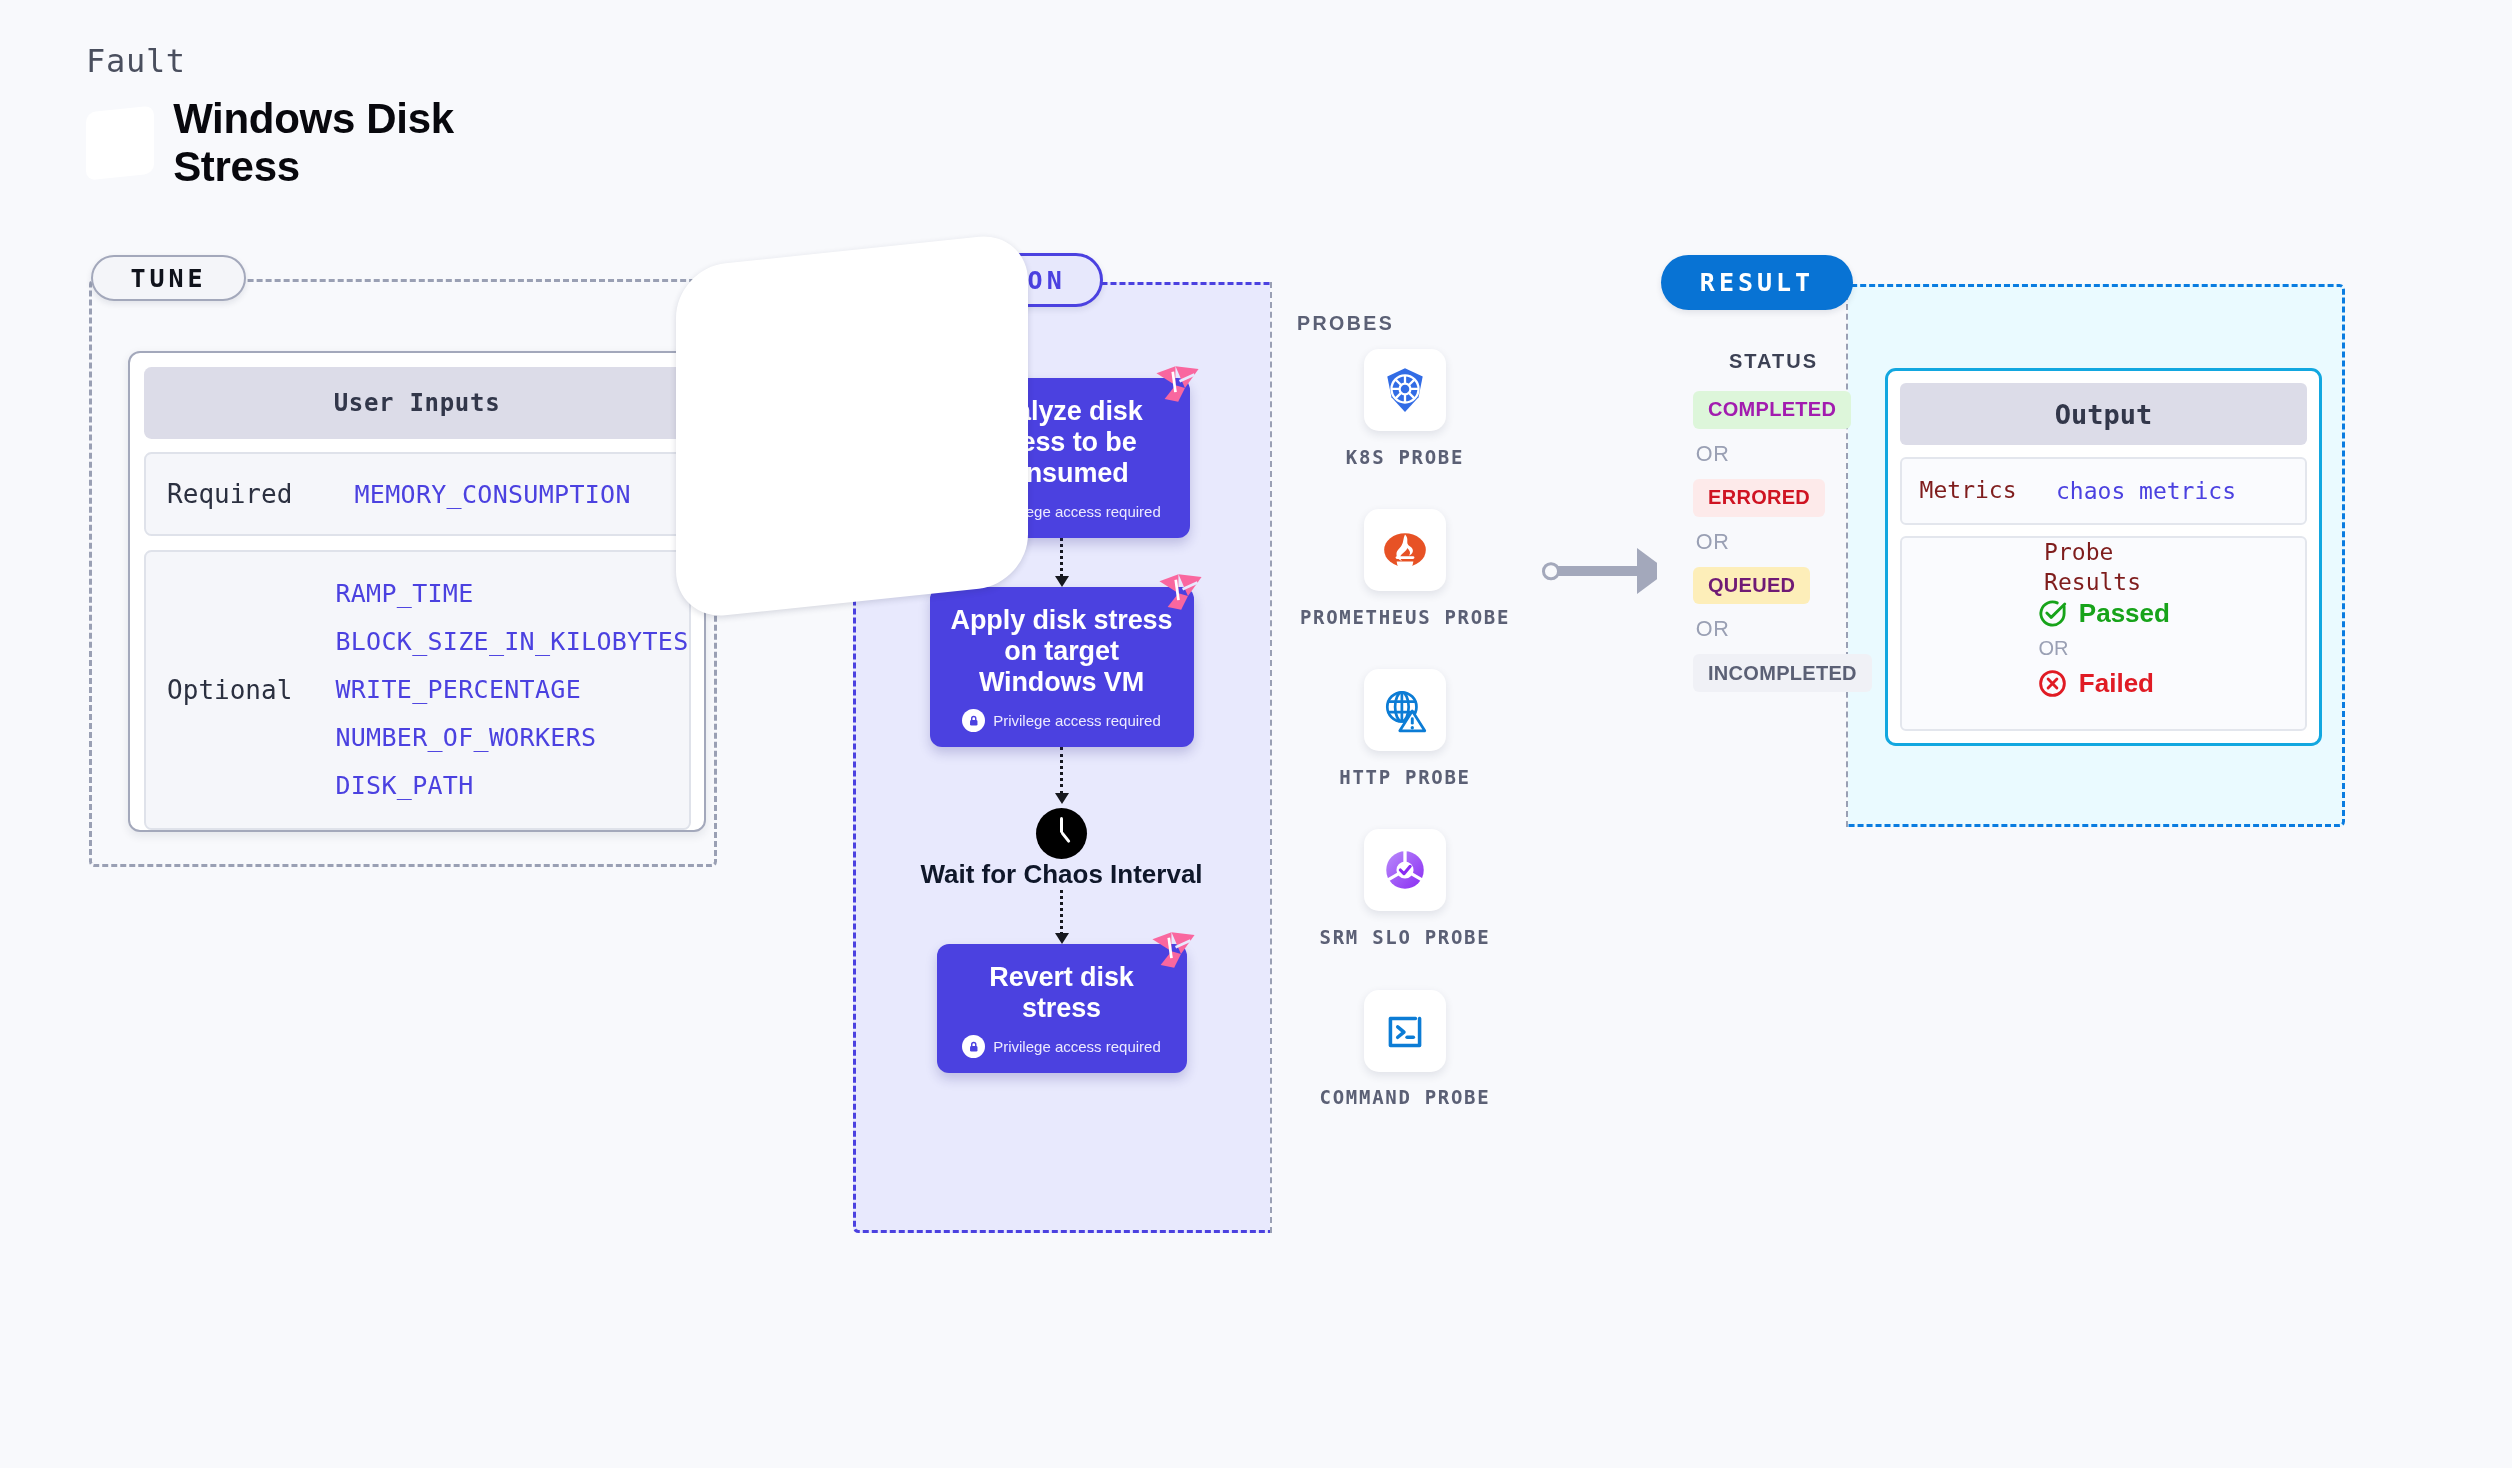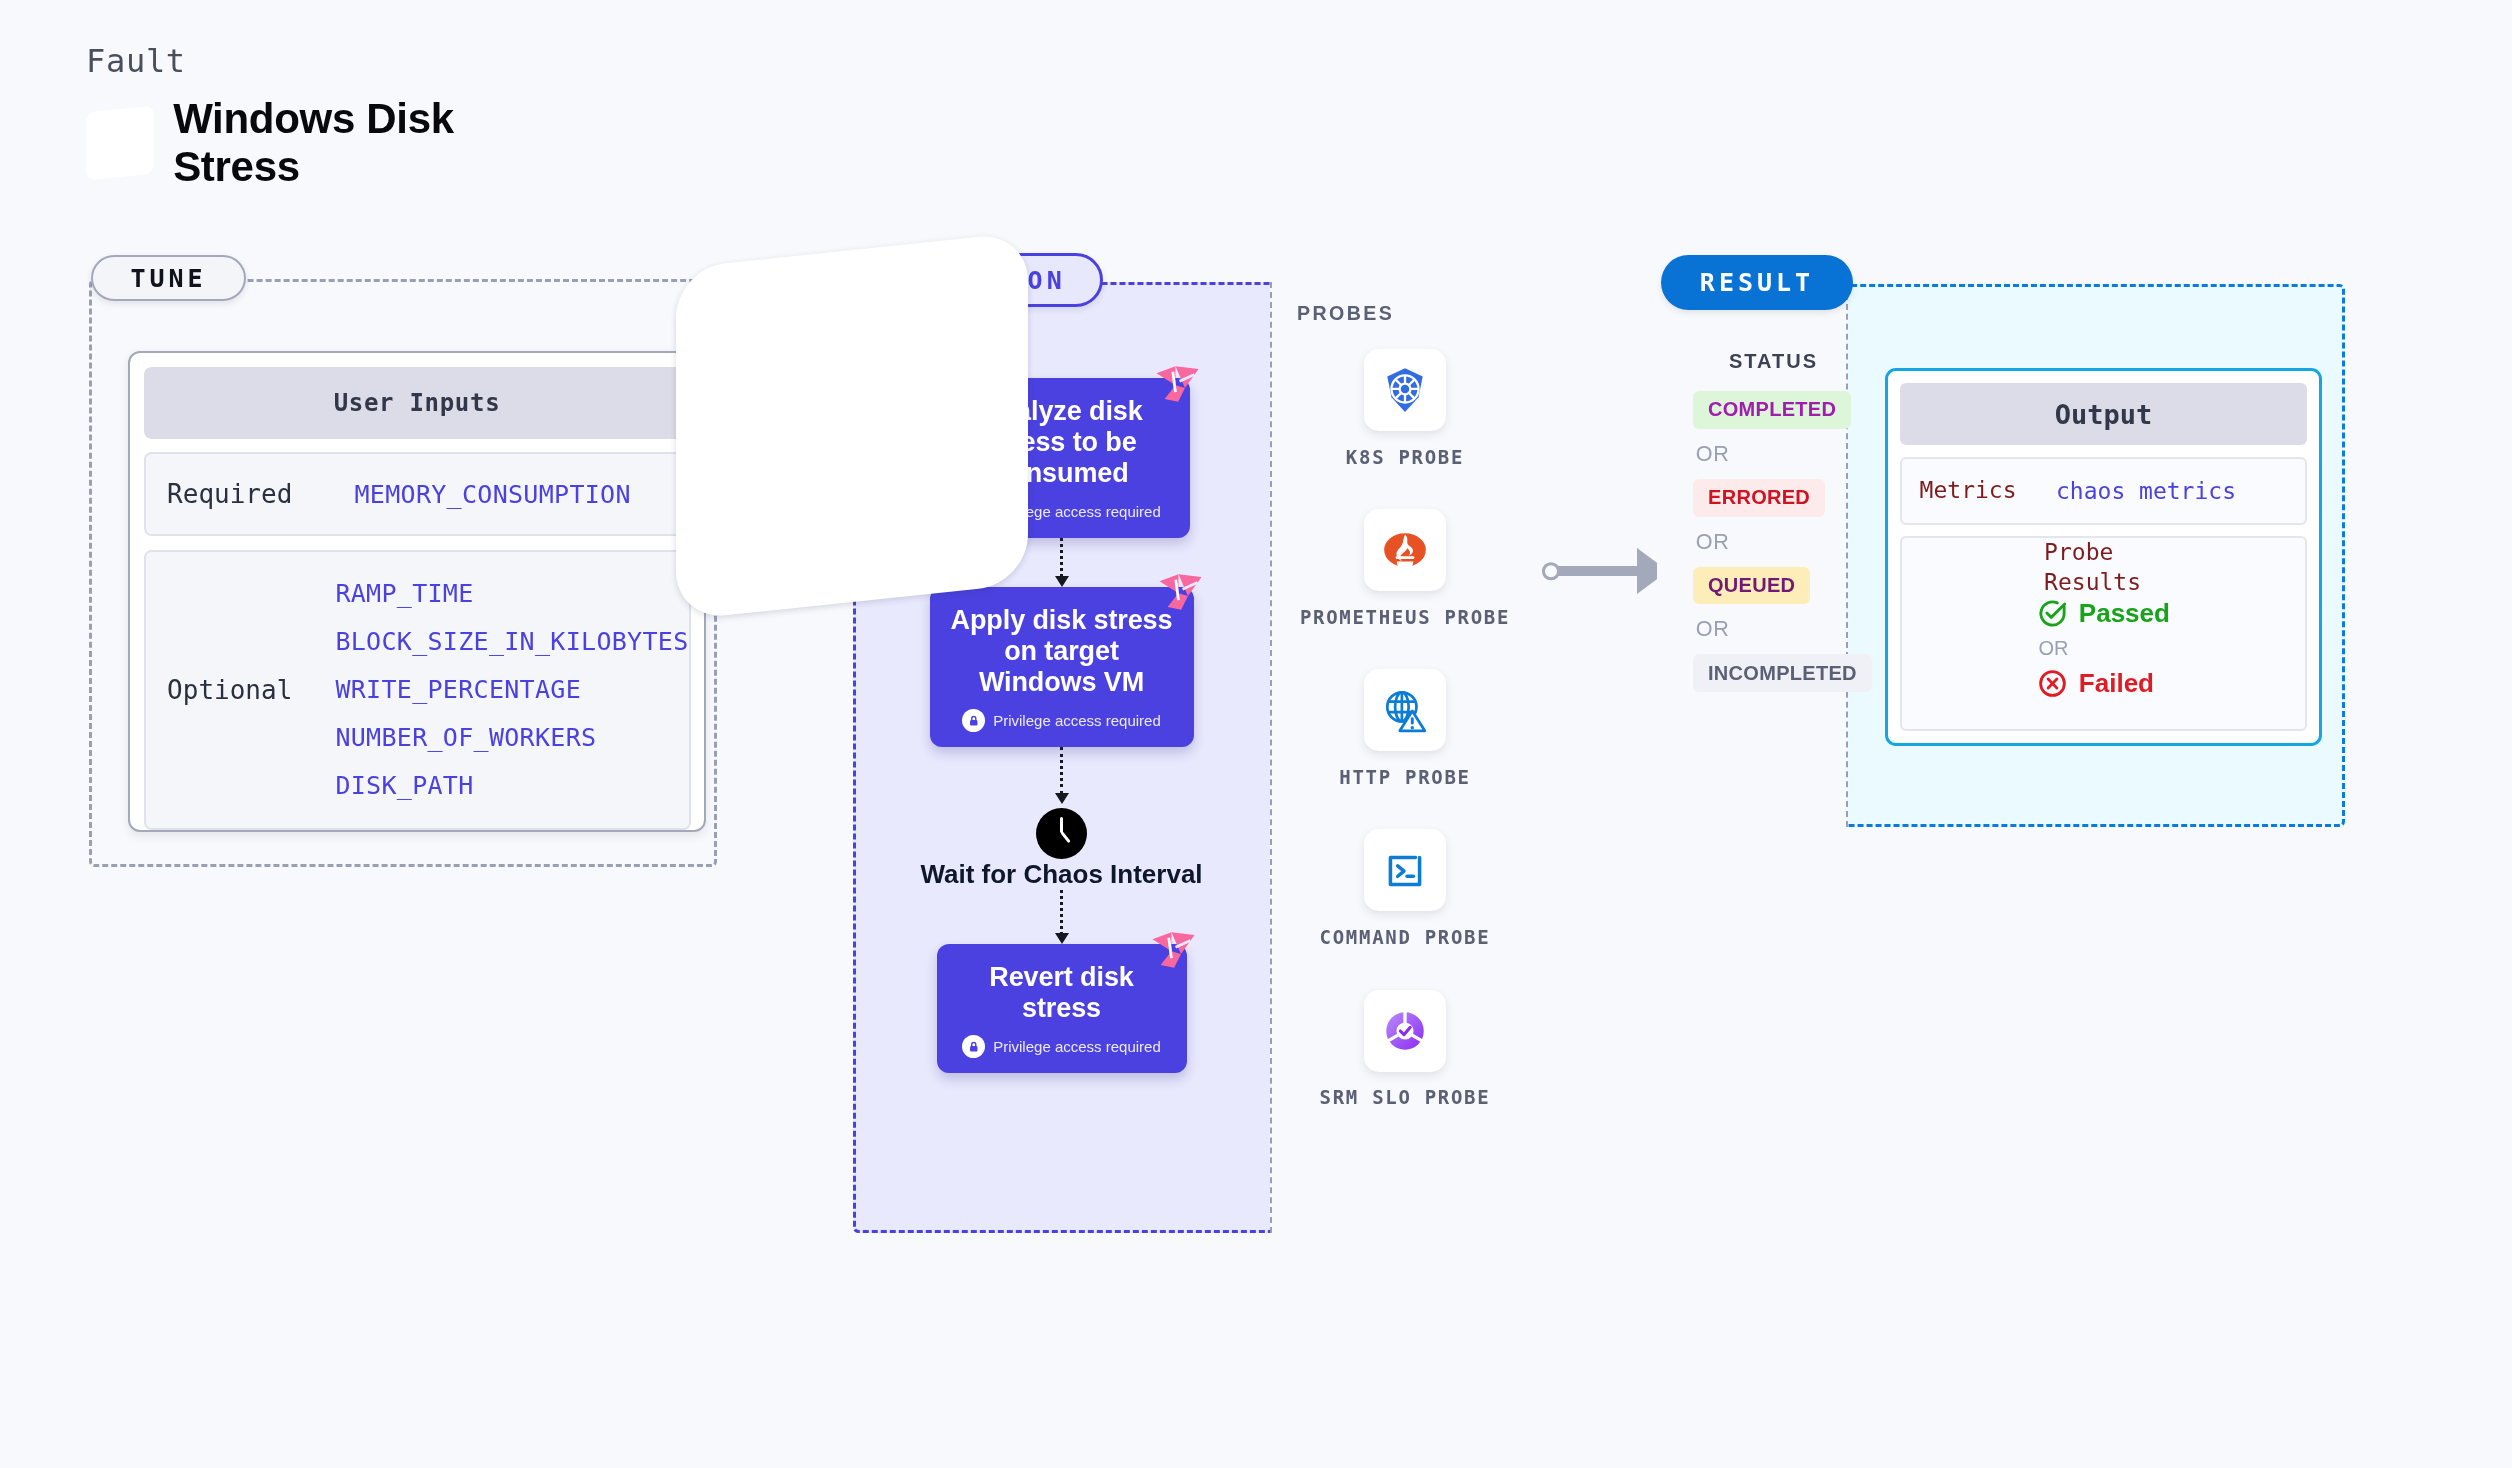--- a/index.html
+++ b/index.html
@@ -178,21 +178,21 @@
   .clock::before { width: 3.4px; height: 16px; left: 24px; top: 9.5px; }
   .clock::after  { width: 3.4px; height: 13px; left: 24px; top: 24px;
                    transform: rotate(-38deg); transform-origin: top center; }
   .wait-label {
     margin-top: 0; text-align: center;
     font-size: 26px; font-weight: 700; color: #0f172a; line-height: 1.18;
   }
 
   
   .probes-title {
-    position: absolute; left: 1297px; top: 302px;
+    position: absolute; left: 1297px; top: 312px;
     font-size: 19.6px; font-weight: 700; color: #5b6075; letter-spacing: 2.4px;
   }
   .probe-list {
     position: absolute; left: 1270px; top: 349px; width: 270px;
     display: flex; flex-direction: column; align-items: center; gap: 39px;
   }
   .probe { display: flex; flex-direction: column; align-items: center; width: 223px; }
   .probe-tile {
     width: 82px; height: 82px; background: #ffffff; border-radius: 15px;
     display: flex; align-items: center; justify-content: center;
@@ -468,44 +468,44 @@
           <rect x="29.6" y="31" width="2.8" height="7" rx="1.4" fill="#0c7cd5"></rect>
           <circle cx="31" cy="41" r="1.6" fill="#0c7cd5"></circle>
         </svg>
       </div>
       <div class="probe-label">HTTP PROBE</div>
     </div>
 
     <div class="probe">
       <div class="probe-tile">
         <svg width="50" height="50" viewBox="0 0 48 48">
-          <path d="M38 12 V38 H10 V12 H34" stroke="#0c7cd5" stroke-width="3.4" fill="none" stroke-linecap="round" stroke-linejoin="round"></path>
-          <path d="M17 20 L23 25 L17 30" stroke="#0c7cd5" stroke-width="3.4" fill="none" stroke-linecap="round" stroke-linejoin="round"></path>
-          <path d="M26 30 H32" stroke="#0c7cd5" stroke-width="3.4" stroke-linecap="round"></path>
-        </svg>
-      </div>
-      <div class="probe-label">COMMAND PROBE</div>
-    </div>
-
-    <div class="probe">
-      <div class="probe-tile">
-        <svg width="50" height="50" viewBox="0 0 48 48">
           <defs>
             <linearGradient id="srmg" x1="0" y1="0" x2="1" y2="1">
               <stop offset="0%" stop-color="#b98bfb"></stop>
               <stop offset="100%" stop-color="#8a2bf2"></stop>
             </linearGradient>
           </defs>
           <circle cx="24" cy="24" r="18" fill="url(#srmg)"></circle>
           <path d="M24 6 V20 M8.5 33 L20.5 26 M39.5 33 L27.5 26" stroke="#ffffff" stroke-width="3.2" stroke-linecap="round"></path>
           <circle cx="24" cy="24" r="8.2" fill="#ffffff"></circle>
           <path d="M19.5 24 L23 27.5 L29 20.5" stroke="#8a2bf2" stroke-width="3" fill="none" stroke-linecap="round" stroke-linejoin="round"></path>
         </svg>
       </div>
       <div class="probe-label">SRM SLO PROBE</div>
+    </div>
+
+    <div class="probe">
+      <div class="probe-tile">
+        <svg width="50" height="50" viewBox="0 0 48 48">
+          <path d="M38 12 V38 H10 V12 H34" stroke="#0c7cd5" stroke-width="3.4" fill="none" stroke-linecap="round" stroke-linejoin="round"></path>
+          <path d="M17 20 L23 25 L17 30" stroke="#0c7cd5" stroke-width="3.4" fill="none" stroke-linecap="round" stroke-linejoin="round"></path>
+          <path d="M26 30 H32" stroke="#0c7cd5" stroke-width="3.4" stroke-linecap="round"></path>
+        </svg>
+      </div>
+      <div class="probe-label">COMMAND PROBE</div>
     </div>
   </div>
 
   <div class="conn" style="left:1542px; top:544px; width:146px; height:54px;">
     <div class="dot" style="left:0;"></div>
     <div class="bar" style="left:15px; width:95px;"></div>
     <div class="head" style="left:95px;"></div>
     <div class="dot" style="left:127px;"></div>
   </div>
 

